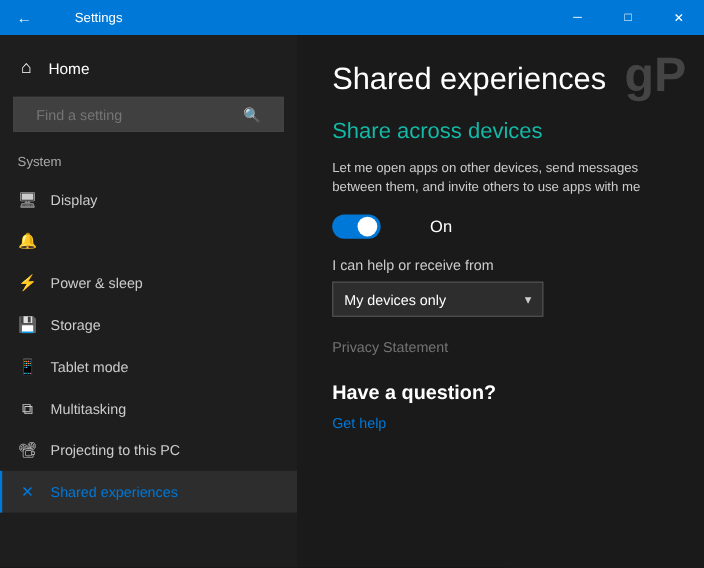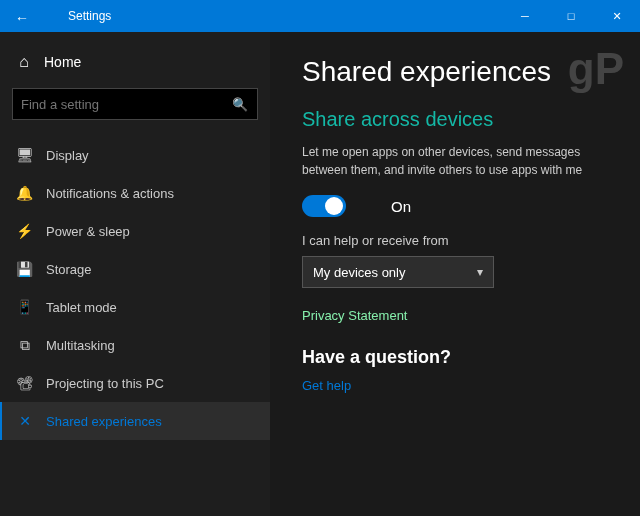--- a/index.html
+++ b/index.html
@@ -92,24 +92,24 @@
       font-size: 16px;
       display: flex;
       align-items: center;
       justify-content: center;
     }
 
     .search-box {
       margin: 8px 12px 16px 12px;
       display: flex;
       align-items: center;
-      background: #000000;
+      background: #404040;
       border: 1px solid #444;
       height: 32px;
-      padding: 0 8px;
+      padding: 0 20px;
     }
     .search-box input {
       background: transparent;
       border: none;
       outline: none;
       color: #999;
       font-size: 13px;
       flex: 1;
     }
     .search-box .search-icon {
@@ -244,21 +244,21 @@
     .dropdown-text {
       font-size: 13px;
       color: #fff;
     }
     .dropdown-arrow {
       color: #ccc;
       font-size: 12px;
     }
 
     .privacy-link {
-      color: #86efac;
+      color: #737373;
       font-size: 13px;
       text-decoration: none;
       cursor: pointer;
       display: block;
       margin-bottom: 24px;
     }
 
     .question-title {
       font-size: 18px;
       font-weight: 700;
@@ -302,28 +302,28 @@
     <div class="sidebar-home">
       <span class="home-icon">⌂</span>
       <span>Home</span>
     </div>
 
     <div class="search-box">
       <input type="text" placeholder="Find a setting" style="">
       <span class="search-icon">🔍</span>
     </div>
 
+    <div class="system-label">System</div>
 
     <div class="nav-item">
       <span class="nav-icon">🖥</span>
       <span>Display</span>
     </div>
     <div class="nav-item">
       <span class="nav-icon">🔔</span>
-      <span>Notifications &amp; actions</span>
     </div>
     <div class="nav-item">
       <span class="nav-icon">⚡</span>
       <span>Power &amp; sleep</span>
     </div>
     <div class="nav-item">
       <span class="nav-icon">💾</span>
       <span>Storage</span>
     </div>
     <div class="nav-item">

